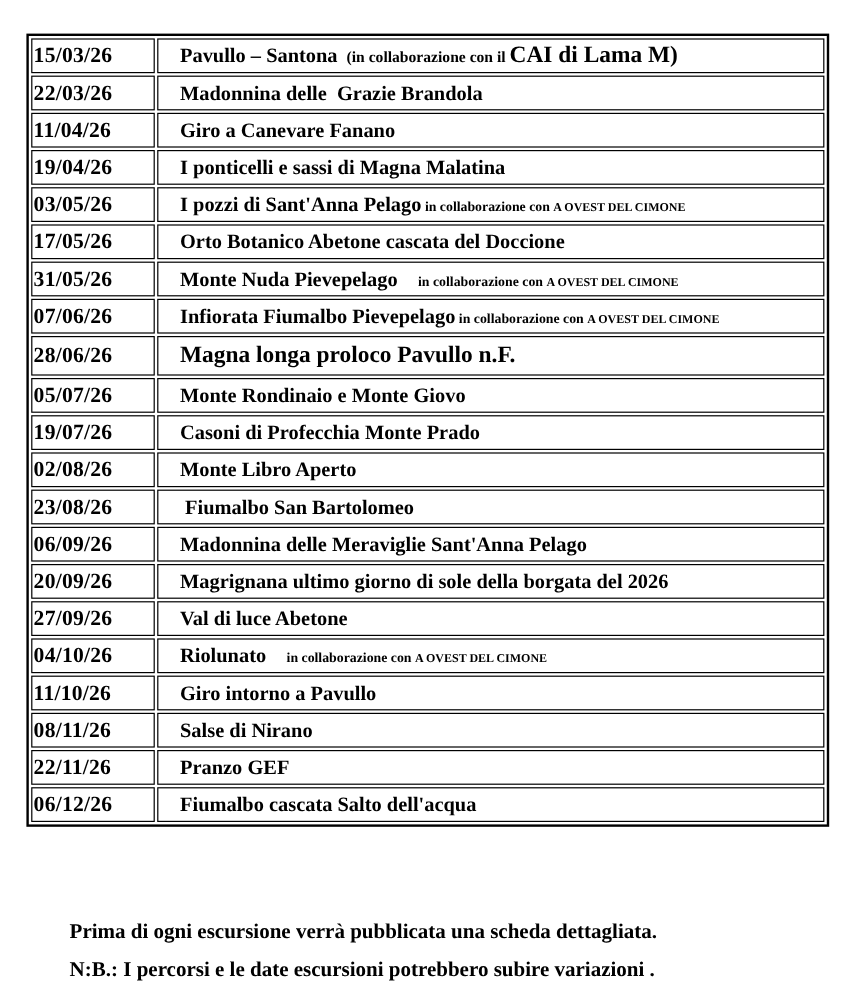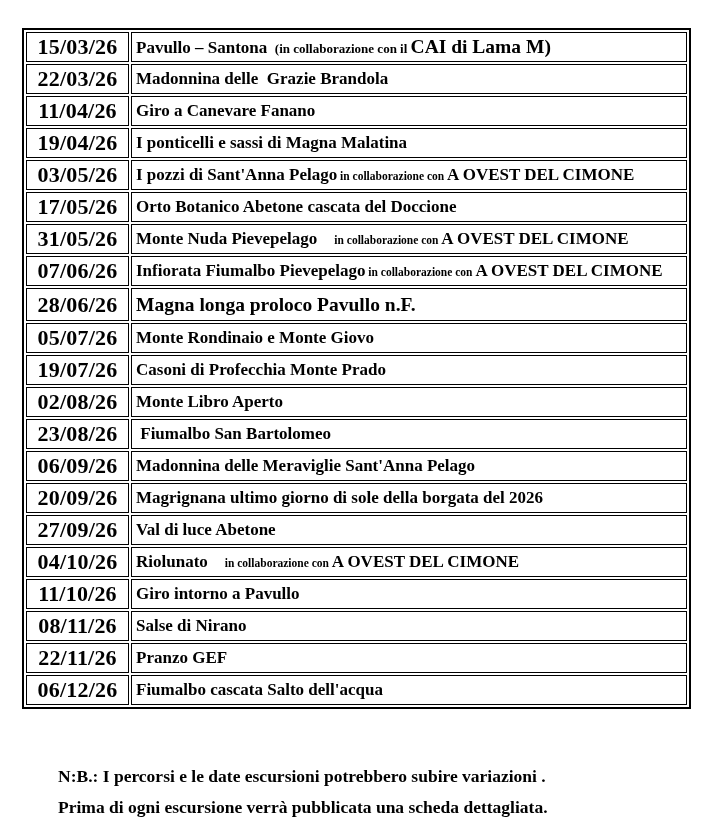--- a/index.html
+++ b/index.html
@@ -29,35 +29,35 @@
   }
   table.excursions td {
     border: 1.5px solid #000;
     height: 25px;
     vertical-align: middle;
     overflow: hidden;
     background: #ffffff;
   }
   td.date {
     width: 99px;
-    text-align: center;
-    font-size: 22px;
+    text-align: left;
+    font-size: 18px;
     letter-spacing: 0.2px;
   }
   td.desc {
-    padding: 0 2px 0 4px;
+    padding: 0 2px 0 18px;
     white-space: pre;
     font-size: 17px;
   }
   tr.tall td { height: 29px; }
   .seg-main        { font-size: 17px; }
   .seg-large       { font-size: 19.5px; }
   .seg-collab-med  { font-size: 13px; }
   .seg-collab-small{ font-size: 11.5px; }
-  .seg-partner     { font-size: 17px; margin-top: 44px; }
+  .seg-partner     { font-size: 10px; margin-top: 44px; }
   .notes {
     position: absolute;
     left: 58px;
     top: 766px;
     font-size: 17.5px;
   }
   .notes p {
     margin: 0 0 9px 0;
     line-height: 1.25;
   }
@@ -148,15 +148,15 @@
         <td class="desc"><span class="seg-main">Pranzo GEF</span></td>
       </tr>
       <tr>
         <td class="date">06/12/26</td>
         <td class="desc"><span class="seg-main">Fiumalbo cascata Salto dell'acqua</span></td>
       </tr>
     </tbody>
 </table>
 
 <div class="notes">
+  <p>Prima di ogni escursione verrà pubblicata una scheda dettagliata.</p>
   <p>N:B.: I percorsi e le date escursioni potrebbero subire variazioni .</p>
-  <p>Prima di ogni escursione verrà pubblicata una scheda dettagliata.</p>
 </div>
 
 </body></html>

